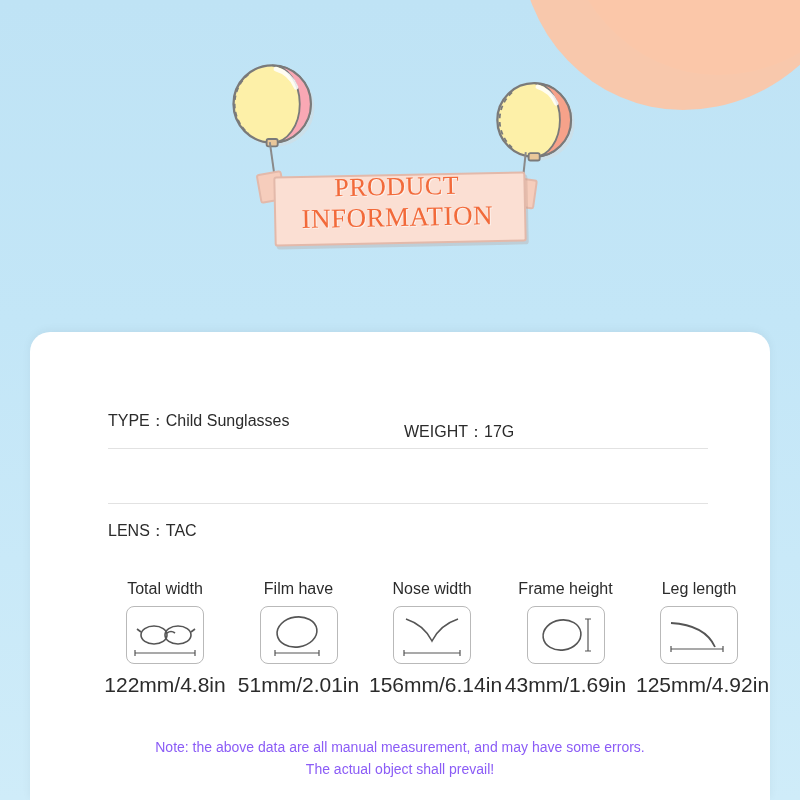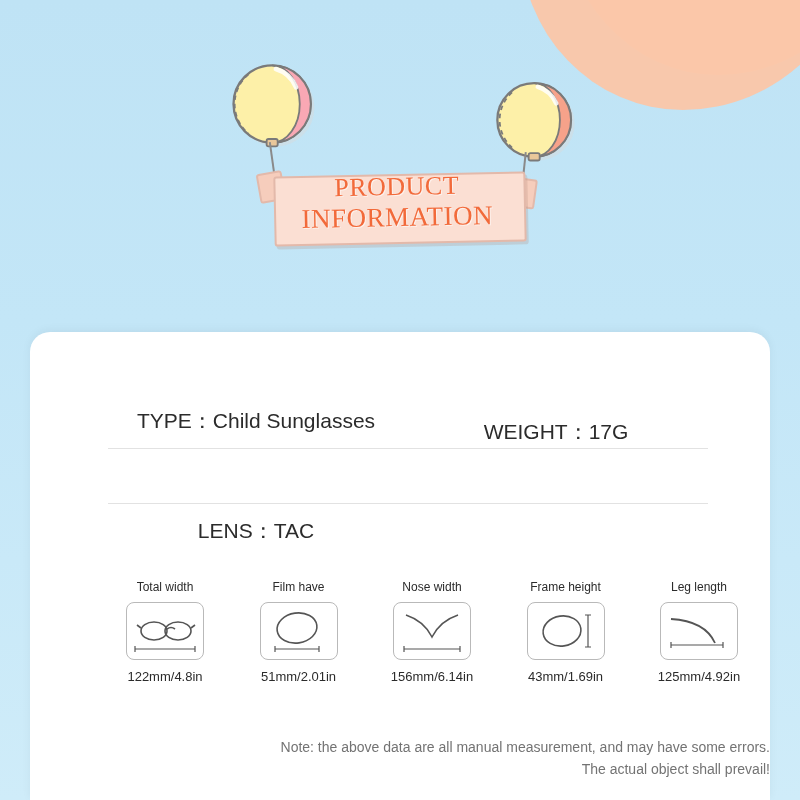--- a/index.html
+++ b/index.html
@@ -127,24 +127,23 @@
     position: absolute;
     left: 78px;
     top: 62px;
     width: 600px;
   }
   .spec-row {
     display: flex;
     align-items: center;
     height: 54px;
     border-bottom: 1px solid #e2e2e2;
-    font-size: 21px;
+    font-size: 16px;
     color: #2b2b2b;
     white-space: nowrap;
-    text-align: center;
   }
   .spec-row:last-child { border-bottom: none; }
   .cell-a { width: 296px; }
   .cell-b { flex: 1; margin-top: 22px; }
   .lbl { color: #2b2b2b; }
   .val { color: #2b2b2b; }
 
   
   .measures {
     position: absolute;
@@ -152,48 +151,48 @@
     top: 248px;
     width: 660px;
     display: flex;
     justify-content: space-between;
   }
   .m-item {
     width: 126px;
     text-align: center;
   }
   .m-title {
-    font-size: 12px;
+    font-size: 16px;
     color: #2b2b2b;
     margin-bottom: 8px;
     white-space: nowrap;
   }
   .m-box {
     width: 76px;
     height: 56px;
     margin: 0 auto;
     border: 1px solid #b9b9b9;
     border-radius: 8px;
     position: relative;
     background: #fff;
   }
   .m-val {
-    font-size: 13px;
+    font-size: 21px;
     color: #2b2b2b;
     margin-top: 9px;
     white-space: nowrap;
   }
 
   .note {
     position: absolute;
     left: 0; right: 0;
     bottom: 20px;
-    text-align: right;
+    text-align: center;
     font-size: 14px;
-    color: #737373;
+    color: #8b5cf6;
     line-height: 22px;
   }
 </style>
 </head>
 <body>
 
 <div class="bg"></div>
 <div class="corner-blob2"></div>
 <div class="corner-blob"></div>
 

